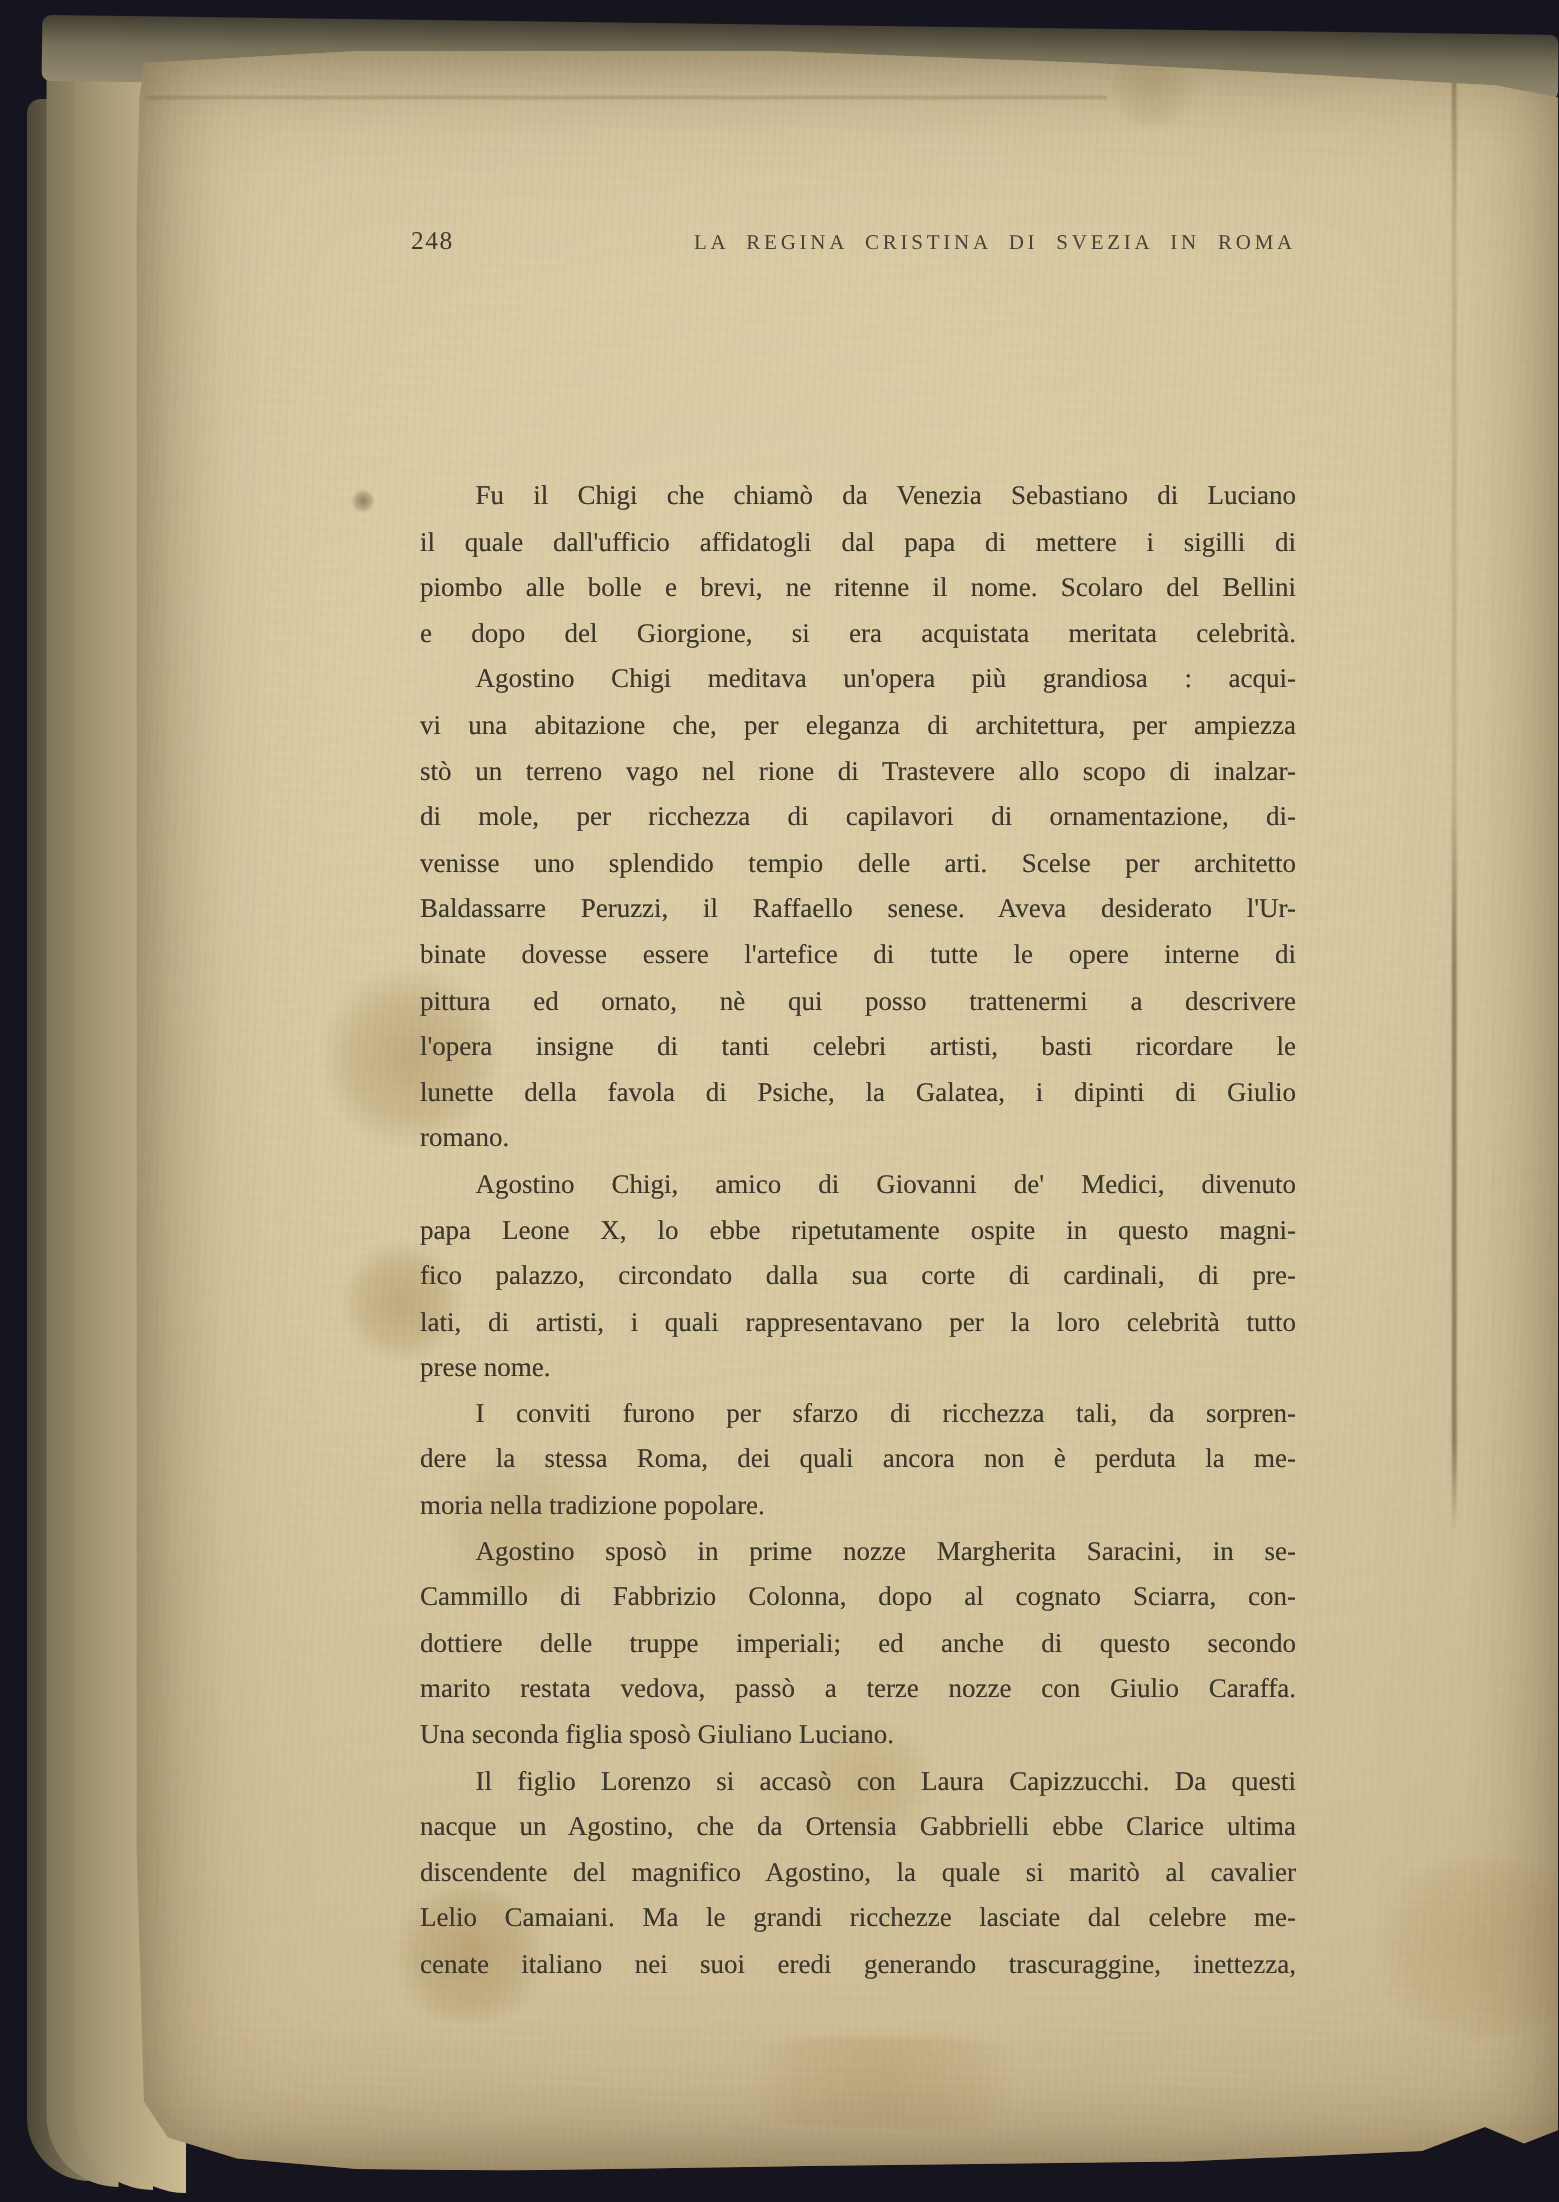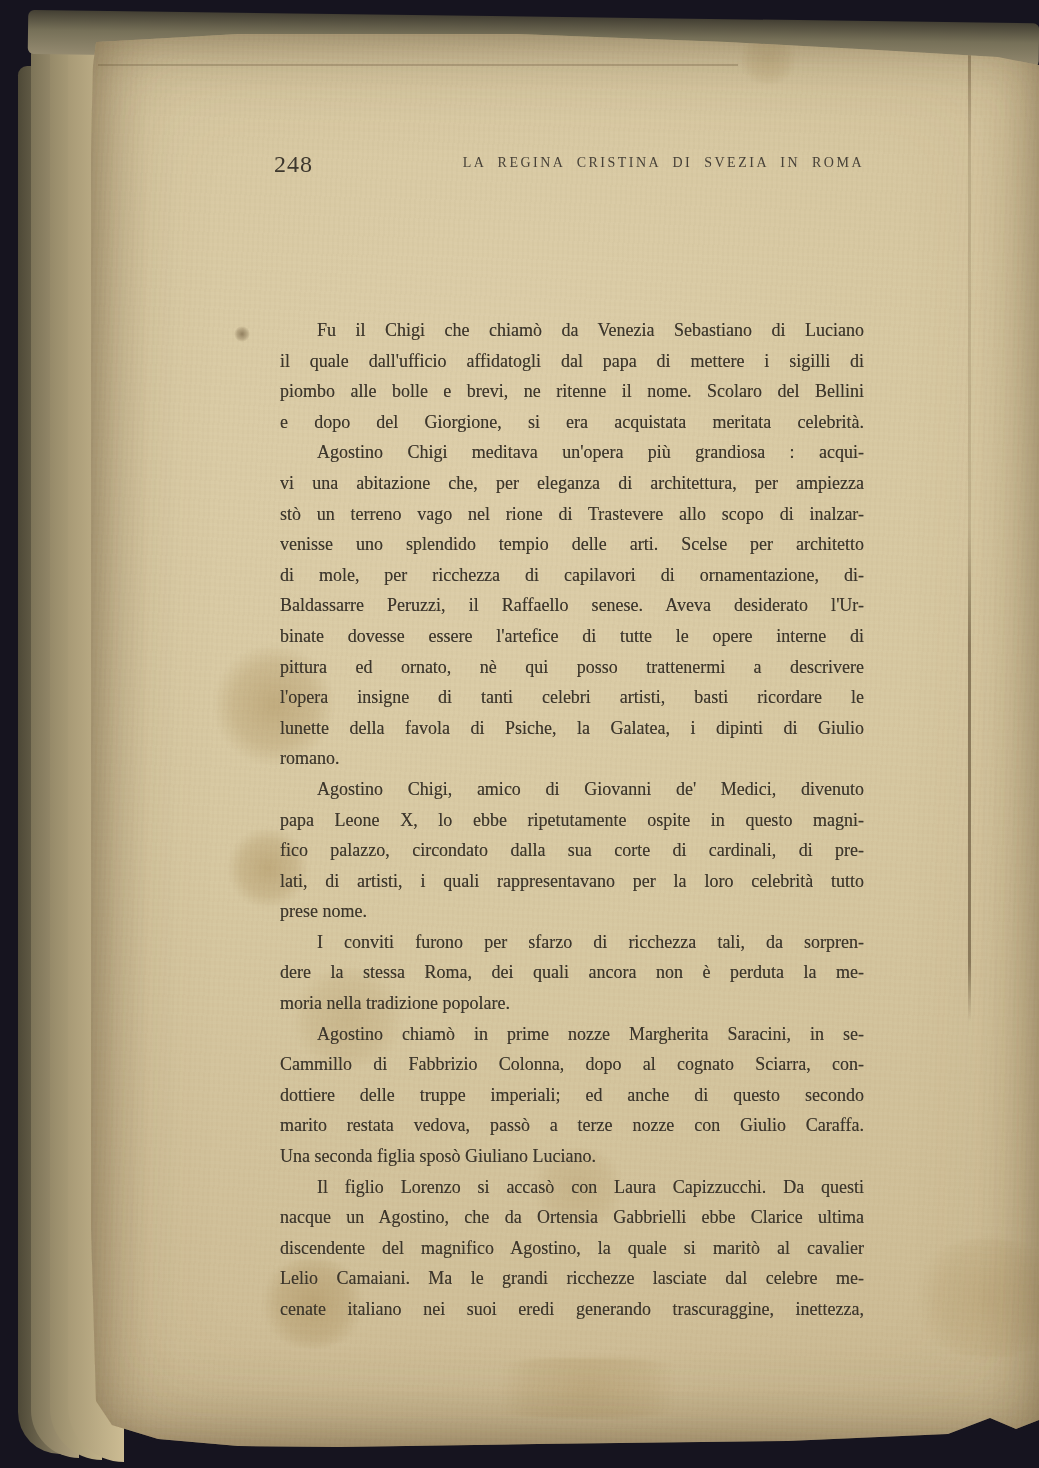--- a/index.html
+++ b/index.html
@@ -50,21 +50,21 @@
       rgba(95,75,48,.5) 0%, rgba(95,75,48,.18) 12%, rgba(95,75,48,.16) 50%,
       rgba(70,52,30,.5) 62%, rgba(70,52,30,.5) 94%, rgba(70,52,30,0) 100%);
     filter:blur(.6px);}
   .stain{position:absolute;border-radius:50%;filter:blur(1.5px);
     background:radial-gradient(circle, rgba(150,118,62,.36) 0%, rgba(150,118,62,.2) 48%, rgba(150,118,62,0) 72%);}
   .stain.dark{background:radial-gradient(circle, rgba(88,68,40,.55) 0%, rgba(88,68,40,.25) 45%, rgba(88,68,40,0) 70%);filter:blur(.5px);}
   .stain.faint{opacity:.55;}
   
   .content{position:absolute;left:192px;top:122px;width:584px;color:var(--ink,#3c362c);}
   .pagehead{position:relative;height:30px;}
-  .page-number{position:absolute;left:-6px;top:1px;font-size:24px;letter-spacing:1px;color:#3e382e;}
+  .page-number{position:absolute;left:-6px;top:1px;font-size:17px;letter-spacing:1px;color:#3e382e;}
   .running-title{position:absolute;left:0;right:0;top:5px;text-align:right;
     font-size:14px;letter-spacing:2.5px;word-spacing:6px;color:#474138;}
   .bodytext{position:absolute;left:0;top:165px;width:584px;font-size:18px;}
   .line{line-height:30.6px;height:30.6px;text-align:justify;text-align-last:justify;
     text-shadow:0 0 .4px rgba(62,52,40,.55);}
   .line.indent{text-indent:37px;}
   .line.endline{text-align-last:left;}
 </style>
 </head>
 <body style="--bg: #16141f; --paper: #d6c7a0; --ink: #3c362c;">
@@ -99,37 +99,37 @@
         <span class="running-title">LA REGINA CRISTINA DI SVEZIA IN ROMA</span>
       </div>
       <div class="bodytext">
           <div class="line indent">Fu il Chigi che chiamò da Venezia Sebastiano di Luciano</div>
           <div class="line">il quale dall'ufficio affidatogli dal papa di mettere i sigilli di</div>
           <div class="line">piombo alle bolle e brevi, ne ritenne il nome. Scolaro del Bellini</div>
           <div class="line">e dopo del Giorgione, si era acquistata meritata celebrità.</div>
           <div class="line indent">Agostino Chigi meditava un'opera più grandiosa : acqui-</div>
           <div class="line">vi una abitazione che, per eleganza di architettura, per ampiezza</div>
           <div class="line">stò un terreno vago nel rione di Trastevere allo scopo di inalzar-</div>
+          <div class="line">di mole, per ricchezza di capilavori di ornamentazione, di-</div>
           <div class="line">venisse uno splendido tempio delle arti. Scelse per architetto</div>
-          <div class="line">di mole, per ricchezza di capilavori di ornamentazione, di-</div>
           <div class="line">Baldassarre Peruzzi, il Raffaello senese. Aveva desiderato l'Ur-</div>
           <div class="line">binate dovesse essere l'artefice di tutte le opere interne di</div>
           <div class="line">pittura ed ornato, nè qui posso trattenermi a descrivere</div>
           <div class="line">l'opera insigne di tanti celebri artisti, basti ricordare le</div>
           <div class="line">lunette della favola di Psiche, la Galatea, i dipinti di Giulio</div>
           <div class="line endline">romano.</div>
           <div class="line indent">Agostino Chigi, amico di Giovanni de' Medici, divenuto</div>
           <div class="line">papa Leone X, lo ebbe ripetutamente ospite in questo magni-</div>
           <div class="line">fico palazzo, circondato dalla sua corte di cardinali, di pre-</div>
           <div class="line">lati, di artisti, i quali rappresentavano per la loro celebrità tutto</div>
           <div class="line endline">prese nome.</div>
           <div class="line indent">I conviti furono per sfarzo di ricchezza tali, da sorpren-</div>
           <div class="line">dere la stessa Roma, dei quali ancora non è perduta la me-</div>
           <div class="line endline">moria nella tradizione popolare.</div>
-          <div class="line indent">Agostino chiamò in prime nozze Margherita Saracini, in se-</div>
+          <div class="line indent">Agostino sposò in prime nozze Margherita Saracini, in se-</div>
           <div class="line">Cammillo di Fabbrizio Colonna, dopo al cognato Sciarra, con-</div>
           <div class="line">dottiere delle truppe imperiali; ed anche di questo secondo</div>
           <div class="line">marito restata vedova, passò a terze nozze con Giulio Caraffa.</div>
           <div class="line endline">Una seconda figlia sposò Giuliano Luciano.</div>
           <div class="line indent">Il figlio Lorenzo si accasò con Laura Capizzucchi. Da questi</div>
           <div class="line">nacque un Agostino, che da Ortensia Gabbrielli ebbe Clarice ultima</div>
           <div class="line">discendente del magnifico Agostino, la quale si maritò al cavalier</div>
           <div class="line">Lelio Camaiani. Ma le grandi ricchezze lasciate dal celebre me-</div>
           <div class="line">cenate italiano nei suoi eredi generando trascuraggine, inettezza,</div>
         </div>

